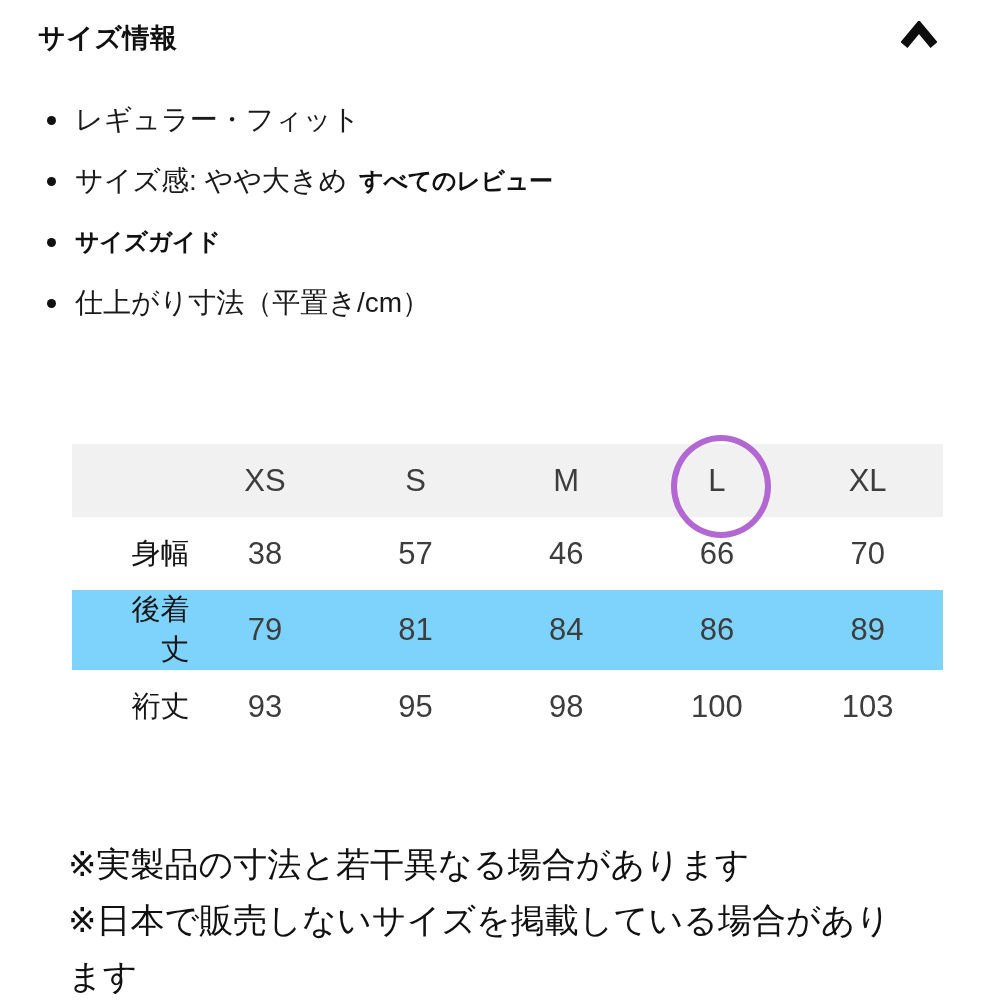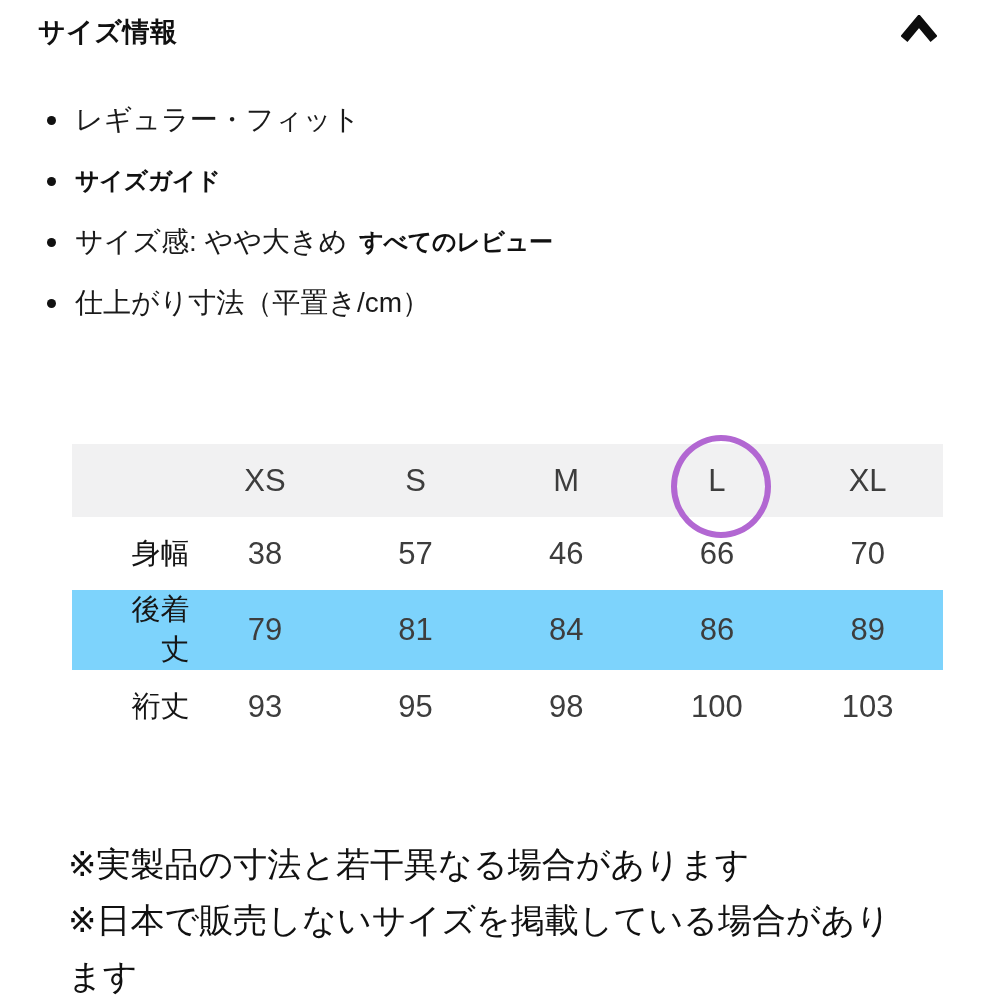--- a/index.html
+++ b/index.html
@@ -13,21 +13,21 @@
     width: 1007px;
     height: 1008px;
     background: #ffffff;
     overflow: hidden;
   }
 
   
   .sec-header {
     position: absolute;
     left: 38px;
-    top: 14px;
+    top: 20px;
     right: 60px;
     height: 40px;
   }
   .sec-title {
     margin: 0;
     font-size: 27px;
     font-weight: 700;
     color: #111111;
     letter-spacing: 0.5px;
   }
@@ -168,27 +168,27 @@
     </button>
   </div>
 
   <ul class="bullets">
     <li>
       <span class="dot"></span>
       <span class="bullet-text">レギュラー・フィット</span>
     </li>
     <li>
       <span class="dot"></span>
-      <a class="bullet-link" href="#">サイズガイド</a>
-    </li>
-    <li>
-      <span class="dot"></span>
       <span class="bullet-text">サイズ感: やや大きめ</span>
       <span class="gap"></span>
       <a class="bullet-link" href="#">すべてのレビュー</a>
+    </li>
+    <li>
+      <span class="dot"></span>
+      <a class="bullet-link" href="#">サイズガイド</a>
     </li>
     <li>
       <span class="dot"></span>
       <span class="bullet-text">仕上がり寸法（平置き/cm）</span>
     </li>
   </ul>
 
   <table class="size-table">
     <colgroup>
       <col class="label-col">

